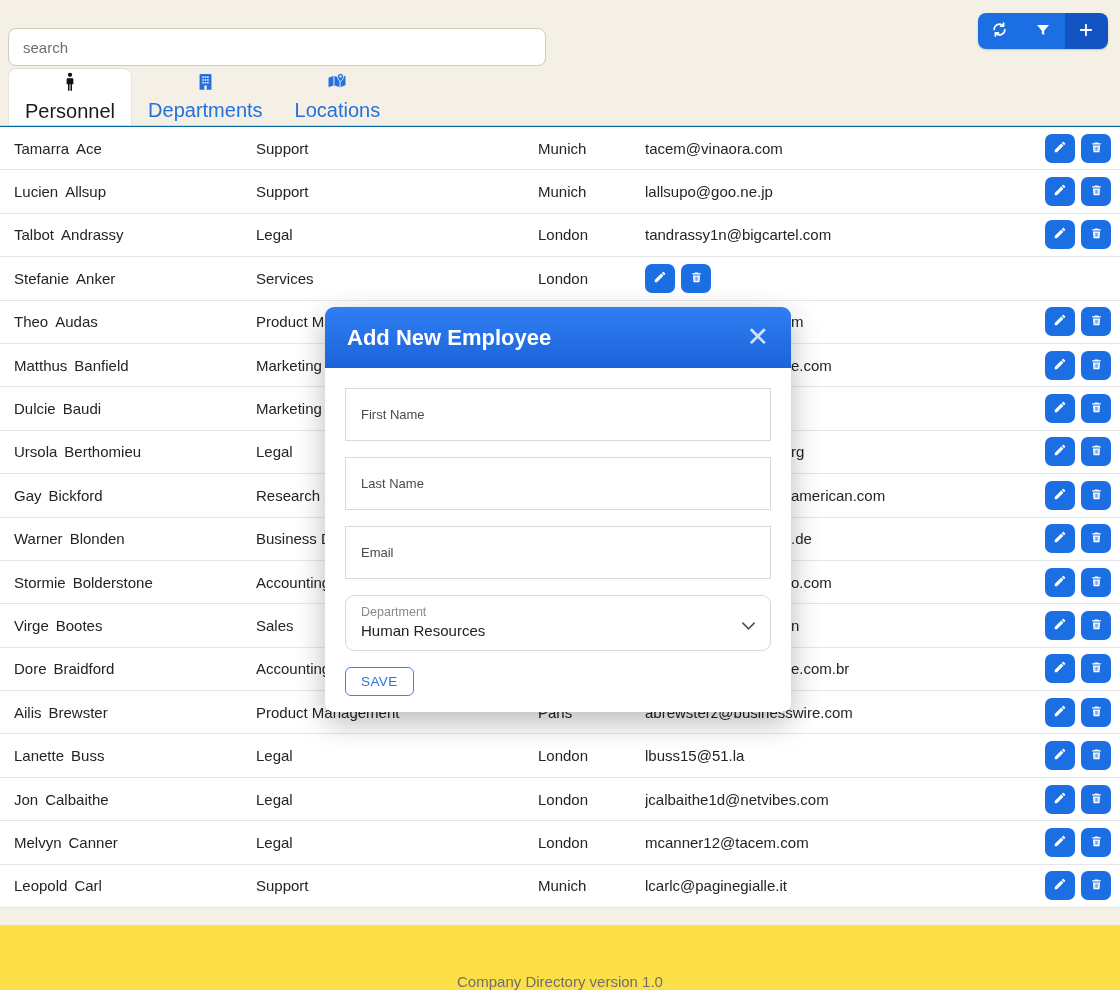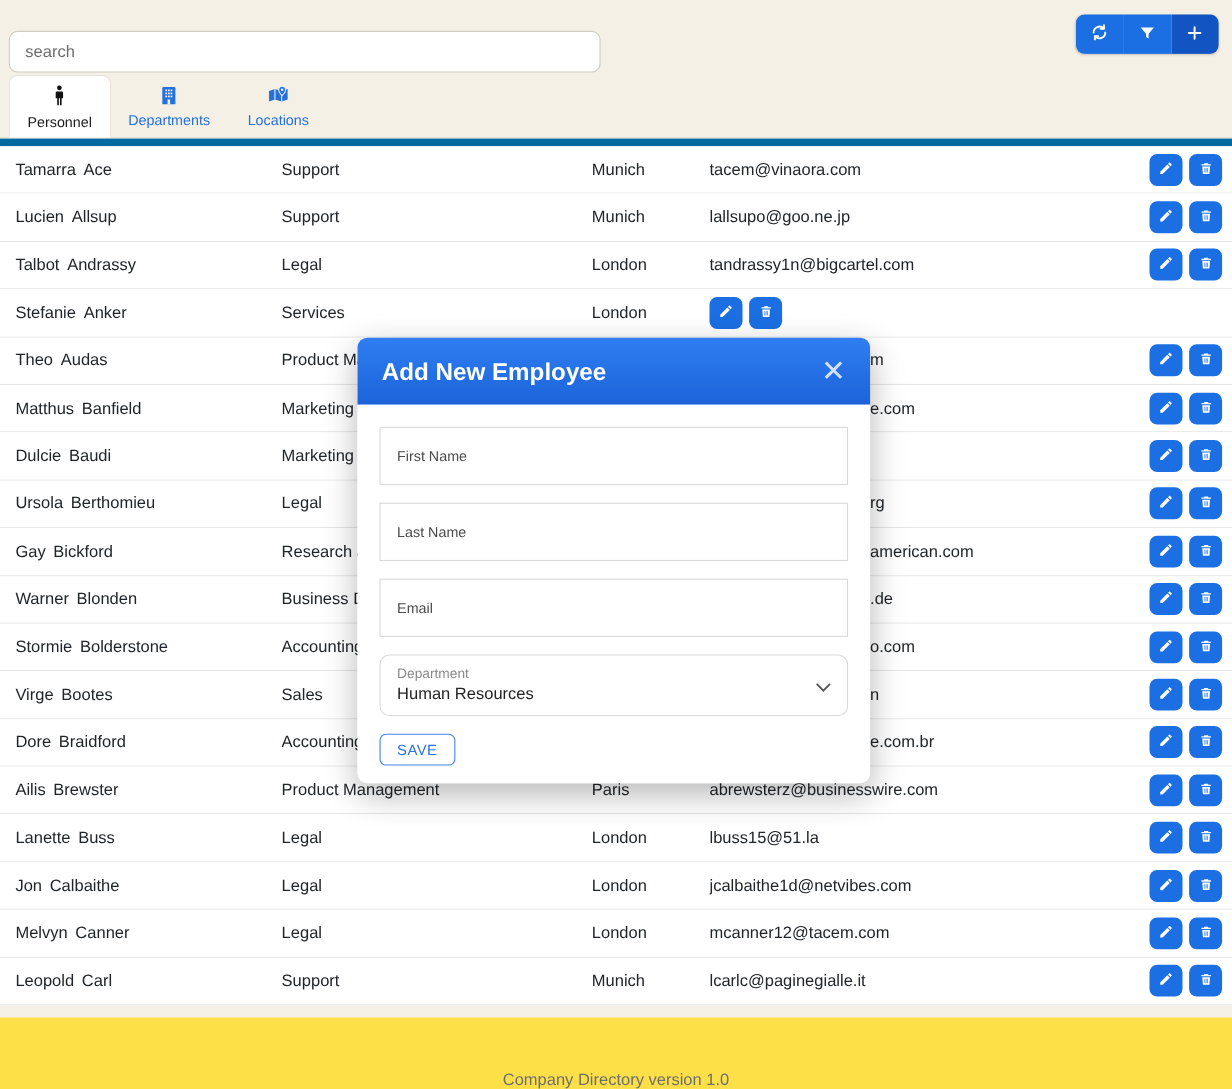--- a/index.html
+++ b/index.html
@@ -29,31 +29,31 @@
   }
   .btn-group button.dark { background:#1254c2; }
   
   .tabs {
     position:absolute; left:0; top:68px; width:1120px; height:58px;
     display:flex; padding-left:8px; border-bottom:1px solid #d8d4c8;
   }
   .tab {
     height:57px; display:flex; flex-direction:column; align-items:center;
     justify-content:center; gap:3px; cursor:pointer;
-    font-size:13px; color:#2470dd; padding:0 16px; min-width:92px;
+    font-size:20px; color:#2470dd; padding:0 16px; min-width:92px;
   }
   .tab.active {
     background:#fff; color:#1a1a1a;
     border:1px solid #e7e3d9; border-bottom:none;
     border-radius:8px 8px 0 0;
   }
   
   .table {
     position:absolute; left:0; top:126px; width:1120px; background:#fff;
-    border-top:7px solid #0369a1;
+    border-top:1px solid #0369a1;
   }
   .t-row {
     height:43.4px; border-bottom:1px solid #e6e6e6;
     display:flex; align-items:center; font-size:15px; background:#fff;
   }
   .c-name { width:256px; padding-left:14px; white-space:nowrap; overflow:hidden; }
   .c-name .fn { margin-right:7px; }
   .c-dept { width:282px; white-space:nowrap; overflow:hidden; }
   .c-loc  { width:107px; white-space:nowrap; overflow:hidden; }
   .c-mail { width:400px; white-space:nowrap; overflow:hidden; }

